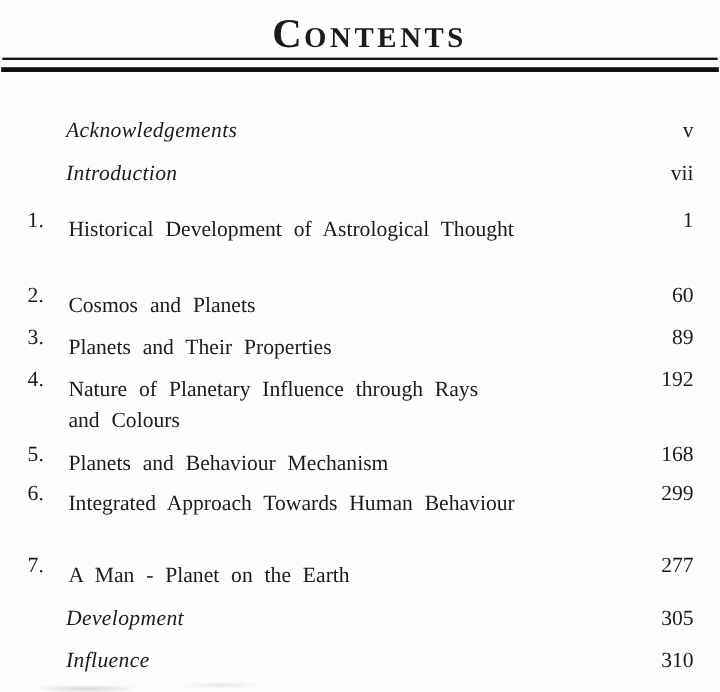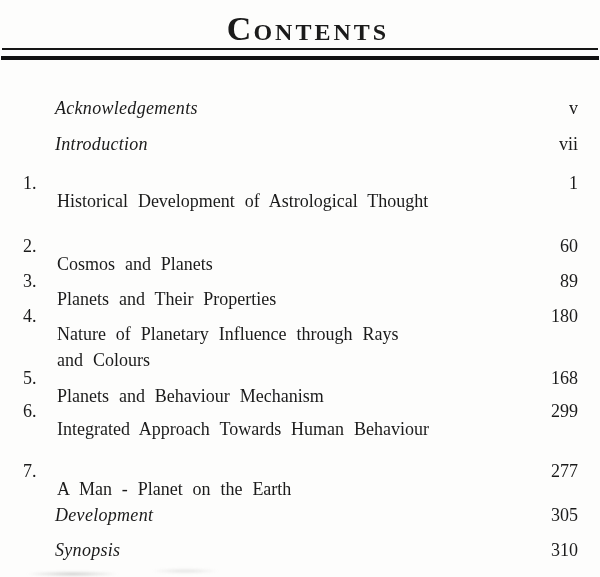--- a/index.html
+++ b/index.html
@@ -65,21 +65,21 @@
   .row .num {
     position: absolute;
     left: 23px;
     top: 0;
     width: 30px;
     word-spacing: 0.3em;
   }
   .row .title {
     position: absolute;
     left: 57px;
-    top: 18px;
+    top: 8px;
     width: 375px;
     word-spacing: 0.3em;
   }
   .row .label {
     position: absolute;
     left: 55px;
     top: 0;
     width: 375px;
     font-style: italic;
     letter-spacing: 0.3px;
@@ -156,21 +156,21 @@
     <span class="pagenum">60</span>
   </div>
   <div class="row r-ch3">
     <span class="num">3.</span>
     <span class="title">Planets and Their Properties</span>
     <span class="pagenum">89</span>
   </div>
   <div class="row r-ch4">
     <span class="num">4.</span>
     <span class="title">Nature of Planetary Influence through Rays and Colours</span>
-    <span class="pagenum">180</span>
+    <span class="pagenum">192</span>
   </div>
   <div class="row r-ch5">
     <span class="num">5.</span>
     <span class="title">Planets and Behaviour Mechanism</span>
     <span class="pagenum">168</span>
   </div>
   <div class="row r-ch6">
     <span class="num">6.</span>
     <span class="title">Integrated Approach Towards Human Behaviour</span>
     <span class="pagenum">299</span>
@@ -179,20 +179,20 @@
     <span class="num">7.</span>
     <span class="title">A Man - Planet on the Earth</span>
     <span class="pagenum">277</span>
   </div>
 
   <div class="row r-biblio">
     <span class="label">Development</span>
     <span class="pagenum">305</span>
   </div>
   <div class="row r-synopsis">
-    <span class="label">Synopsis</span>
+    <span class="label">Influence</span>
     <span class="pagenum">310</span>
   </div>
 
   <div class="smudge-a"></div>
   <div class="smudge-b"></div>
 
 </div>
 
 </body></html>

